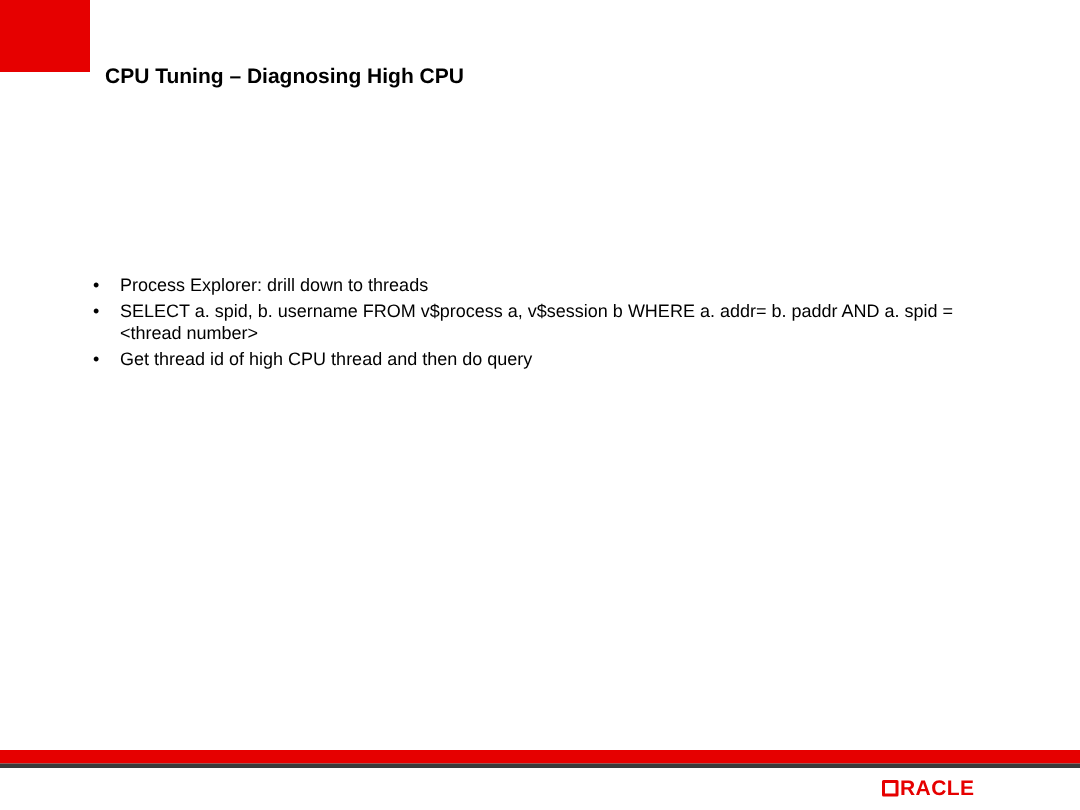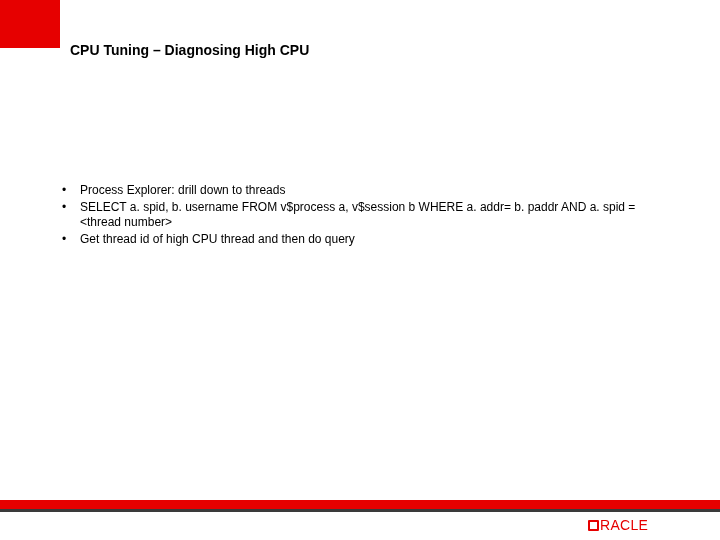--- a/index.html
+++ b/index.html
@@ -8,21 +8,21 @@
   .red-block { position: absolute; top: 0; left: 0; width: 60px; height: 48px; background: #e60000; }
   .title { position: absolute; top: 26px; left: 70px; font-size: 14px; font-weight: bold; color: #000; margin-top: 16px; }
   .content { position: absolute; top: 166px; left: 62px; right: 60px; font-size: 12px; color: #000; line-height: 1.3; margin-top: 17px; }
   .content ul { list-style: none; }
   .content li { position: relative; padding-left: 18px; margin-bottom: 1px; }
   .content li::before { content: "•"; position: absolute; left: 0; top: 0; }
   .footer { position: absolute; left: 0; right: 0; bottom: 28px; height: 12px; }
   .footer-red { position: absolute; left: 0; right: 0; top: 0; height: 9px; background: #e60000; }
   .footer-dark { position: absolute; left: 0; right: 0; top: 9px; height: 3px; background: #3a3a3a; }
   .logo { position: absolute; right: 32px; bottom: 7px; width: 100px; height: 16px; display: flex; align-items: center; }
-  .logo-text { color: #e60000; font-weight: normal; font-size: 14px; letter-spacing: 0.3px; font-family: Arial, sans-serif; }
+  .logo-text { color: #e60000; font-weight: bold; font-size: 14px; letter-spacing: 0.3px; font-family: Arial, sans-serif; }
   .logo-o { display: inline-block; width: 11px; height: 11px; border: 2px solid #e60000; border-radius: 1px; background: #fff; margin-right: 1px; vertical-align: -1px; }
 </style>
 </head>
 <body>
 
 <div class="slide">
   <div class="red-block"></div>
   <div class="title">CPU Tuning – Diagnosing High CPU</div>
   <div class="content">
     <ul>

